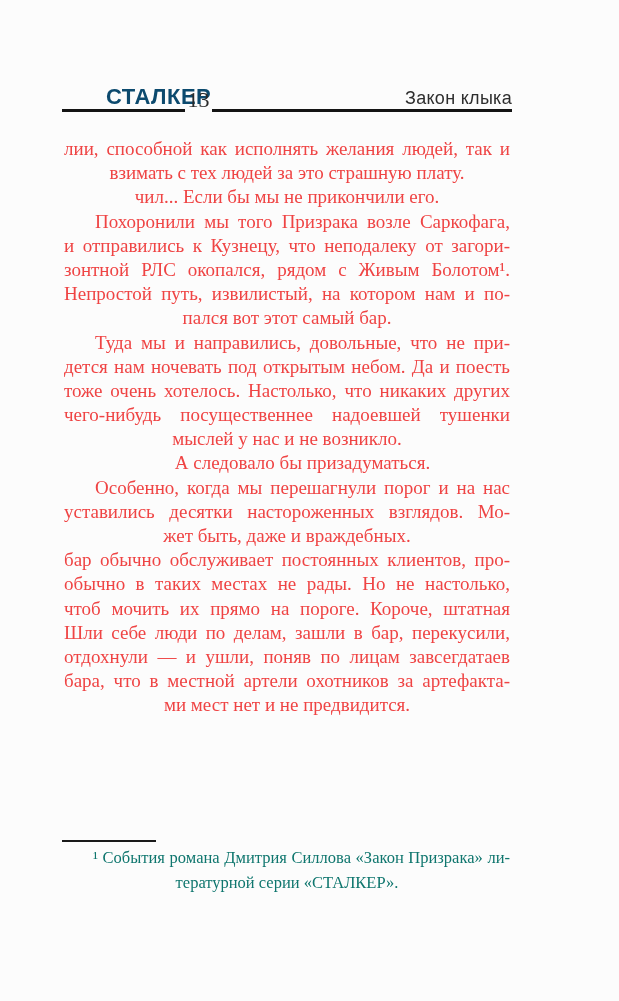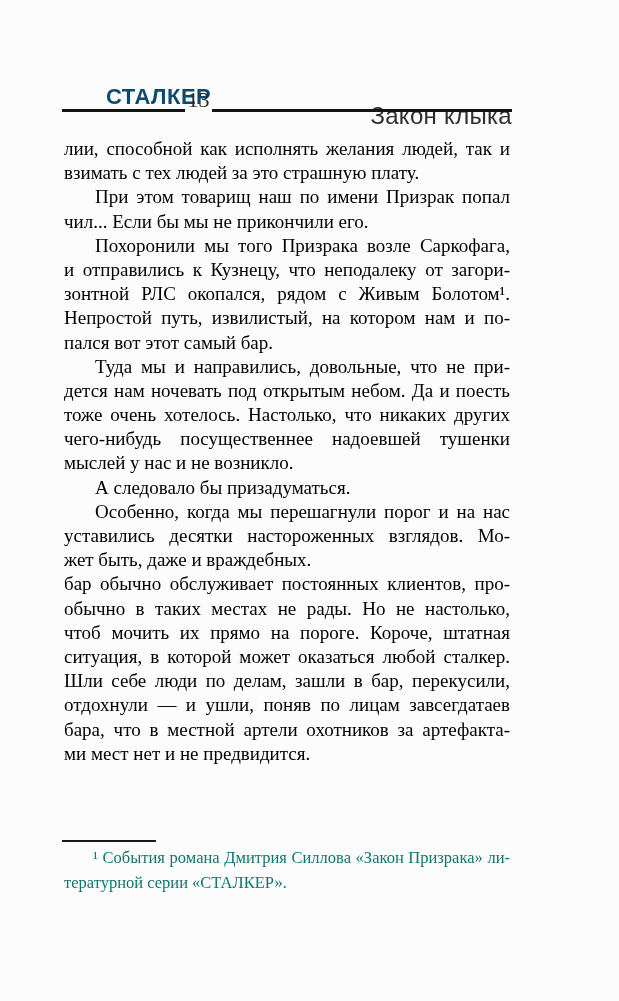--- a/index.html
+++ b/index.html
@@ -15,35 +15,35 @@
     position:absolute; left:62px; top:86px;
     font-family:"Liberation Sans", sans-serif;
     font-weight:bold; font-size:22px; line-height:1;
     letter-spacing:0.5px; color:#0c4a6e;margin-left:44px;
   }
   .pagenum {
     position:absolute; left:185px; top:89px; width:27px;
     text-align:center; font-size:22px; line-height:1; color:#2a2a2a;
   }
   .chapter {
-    position:absolute; right:107px; top:104px;
+    position:absolute; right:107px; top:89px;
     font-family:"Liberation Sans", sans-serif;
-    font-weight:normal; font-size:24px; line-height:1;
+    font-weight:normal; font-size:18px; line-height:1;
     letter-spacing:0.3px; color:#2e2e2e;
   }
   .rule-left  { position:absolute; left:62px;  top:109px; width:123px; height:3px; background:#141414; }
   .rule-right { position:absolute; left:212px; top:109px; width:300px; height:3px; background:#141414; }
   
   .body-text {
     position:absolute; left:64px; top:137px; width:446px;
-    font-size:19px; color:#000000;
+    font-size:19px; color:#ef4444;
   }
   .ln { height:24.2px; line-height:24.2px; white-space:nowrap; overflow:visible; }
   .j  { text-align:justify; text-align-last:justify; text-justify:inter-word; }
-  .last { text-align:left; }
+  .last { text-align:center; }
   .ind { text-indent:31px; }
   
   .fn-rule { position:absolute; left:62px; top:840px; width:94px; height:2px; background:#1a1a1a; }
   .footnote {
     position:absolute; left:64px; top:845px; width:446px;
     font-size:16.5px; color:#0f766e;
   }
   .fln { height:25px; line-height:25px; white-space:nowrap; }
   .fn-ind { text-indent:29px; }
 </style>
@@ -55,21 +55,20 @@
   <div class="series">СТАЛКЕР</div>
   <div class="pagenum">13</div>
   <div class="chapter">Закон клыка</div>
   <div class="rule-left"></div>
   <div class="rule-right"></div>
 
   <div class="body-text">
     <div class="ln j">лии, способной как исполнять желания людей, так и</div>
     <div class="ln last">взимать с тех людей за это страшную плату.</div>
 
-    <div class="ln j ind">При этом товарищ наш по имени Призрак попал</div>
     <div class="ln last">чил... Если бы мы не прикончили его.</div>
 
     <div class="ln j ind">Похоронили мы того Призрака возле Саркофага,</div>
     <div class="ln j">и отправились к Кузнецу, что неподалеку от загори-</div>
     <div class="ln j">зонтной РЛС окопался, рядом с Живым Болотом¹.</div>
     <div class="ln j">Непростой путь, извилистый, на котором нам и по-</div>
     <div class="ln last">пался вот этот самый бар.</div>
 
     <div class="ln j ind">Туда мы и направились, довольные, что не при-</div>
     <div class="ln j">дется нам ночевать под открытым небом. Да и поесть</div>
@@ -79,21 +78,20 @@
 
     <div class="ln last ind">А следовало бы призадуматься.</div>
 
     <div class="ln j ind">Особенно, когда мы перешагнули порог и на нас</div>
     <div class="ln j">уставились десятки настороженных взглядов. Мо-</div>
     <div class="ln last">жет быть, даже и враждебных.</div>
 
     <div class="ln j">бар обычно обслуживает постоянных клиентов, про-</div>
     <div class="ln j">обычно в таких местах не рады. Но не настолько,</div>
     <div class="ln j">чтоб мочить их прямо на пороге. Короче, штатная</div>
-    <div class="ln j">ситуация, в которой может оказаться любой сталкер.</div>
     <div class="ln j">Шли себе люди по делам, зашли в бар, перекусили,</div>
     <div class="ln j">отдохнули — и ушли, поняв по лицам завсегдатаев</div>
     <div class="ln j">бара, что в местной артели охотников за артефакта-</div>
     <div class="ln last">ми мест нет и не предвидится.</div>
   </div>
 
   <div class="fn-rule"></div>
   <div class="footnote">
     <div class="fln j fn-ind">¹ События романа Дмитрия Силлова «Закон Призрака» ли-</div>
     <div class="fln last">тературной серии «СТАЛКЕР».</div>

